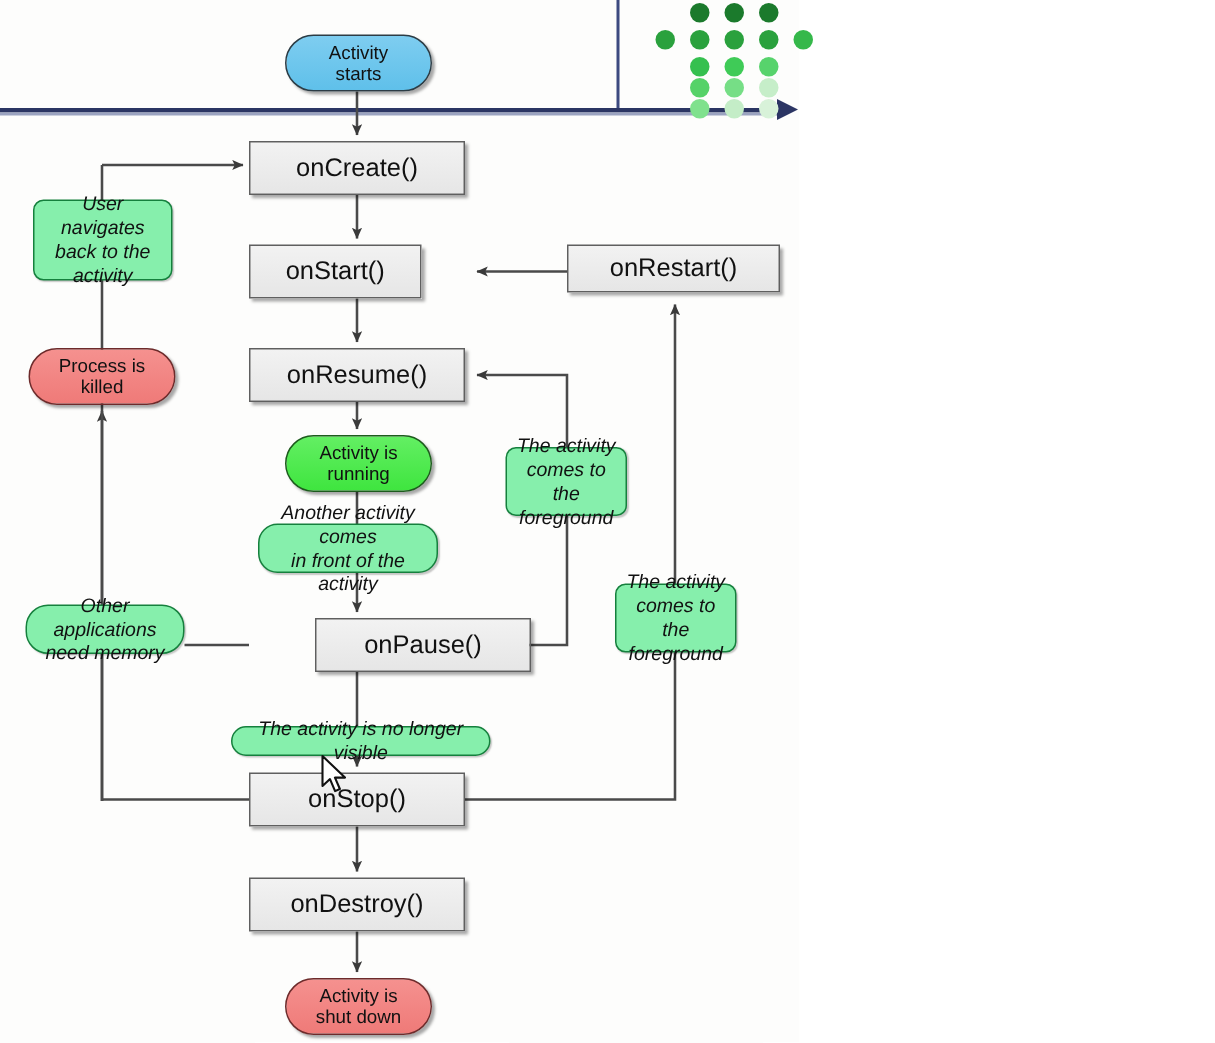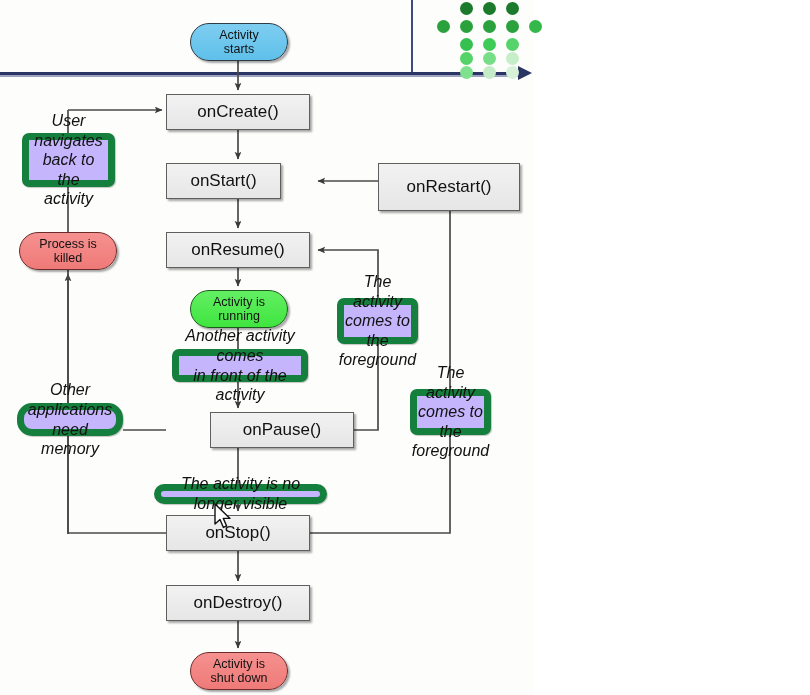--- a/index.html
+++ b/index.html
@@ -103,26 +103,26 @@
     border-color: #1d5b1d;
   }
   .node.pill.red {
     background: linear-gradient(#f5918f, #ef7a78);
     border-color: #6d2b2b;
   }
   
   .note {
     position: absolute;
     box-sizing: border-box;
-    background: #c4b5fd;
-    border: 7px solid #15803d;
+    background: #86efac;
+    border: 1px solid #15803d;
     border-radius: 7px;
     box-shadow: 1px 1px 1px rgba(0,0,0,0.22);
     font-style: italic;
-    font-size: 16px;
+    font-size: 13px;
     line-height: 1.22;
     color: #111111;
     text-align: center;
     display: flex;
     align-items: center;
     justify-content: center;
     padding: 2px 5px;
     white-space: pre-line;
     z-index: 6;
   }
@@ -225,38 +225,38 @@
       <path d="M166,533 L68,533"></path>
       <path d="M68,534 L68,110"></path>
     </g>
   </svg>
 
   <div id="nodes">
       <div class="node pill blue" style="left: 190px; top: 23px; width: 98px; height: 38px;">Activity
 starts</div>
       <div class="node rect" style="left: 166px; top: 94px; width: 144px; height: 36px;">onCreate()</div>
       <div class="node rect" style="left: 166px; top: 163px; width: 115px; height: 36px;">onStart()</div>
-      <div class="node rect" style="left: 378px; top: 163px; width: 142px; height: 48px;">onRestart()</div>
+      <div class="node rect" style="left: 378px; top: 163px; width: 142px; height: 32px;">onRestart()</div>
       <div class="node rect" style="left: 166px; top: 232px; width: 144px; height: 36px;">onResume()</div>
       <div class="node pill green" style="left: 190px; top: 290px; width: 98px; height: 38px;">Activity is
 running</div>
       <div class="node rect" style="left: 166px; top: 412px; width: 144px; height: 36px; margin-left: 44px;">onPause()</div>
       <div class="node rect" style="left: 166px; top: 515px; width: 144px; height: 36px;">onStop()</div>
       <div class="node rect" style="left: 166px; top: 585px; width: 144px; height: 36px;">onDestroy()</div>
       <div class="node pill red" style="left: 19px; top: 232px; width: 98px; height: 38px;">Process is
 killed</div>
       <div class="node pill red" style="left: 190px; top: 652px; width: 98px; height: 38px;">Activity is
 shut down</div>
     </div>
 
   <div id="notes">
       <div class="note" style="left: 22px; top: 133px; width: 93px; height: 54px;">User navigates
 back to the
 activity</div>
-      <div class="note" style="left: 172px; top: 349px; width: 136px; height: 33px;">Another activity comes
+      <div class="note" style="left: 172px; top: 349px; width: 120px; height: 33px; border-radius: 13px;">Another activity comes
 in front of the activity</div>
       <div class="note" style="left: 17px; top: 403px; width: 106px; height: 33px; border-radius: 15px;">Other applications
 need memory</div>
       <div class="note" style="left: 154px; top: 484px; width: 173px; height: 20px; border-radius: 11px;">The activity is no longer visible</div>
       <div class="note" style="left: 337px; top: 298px; width: 81px; height: 46px;">The activity
 comes to the
 foreground</div>
       <div class="note" style="left: 410px; top: 389px; width: 81px; height: 46px;">The activity
 comes to the
 foreground</div>

